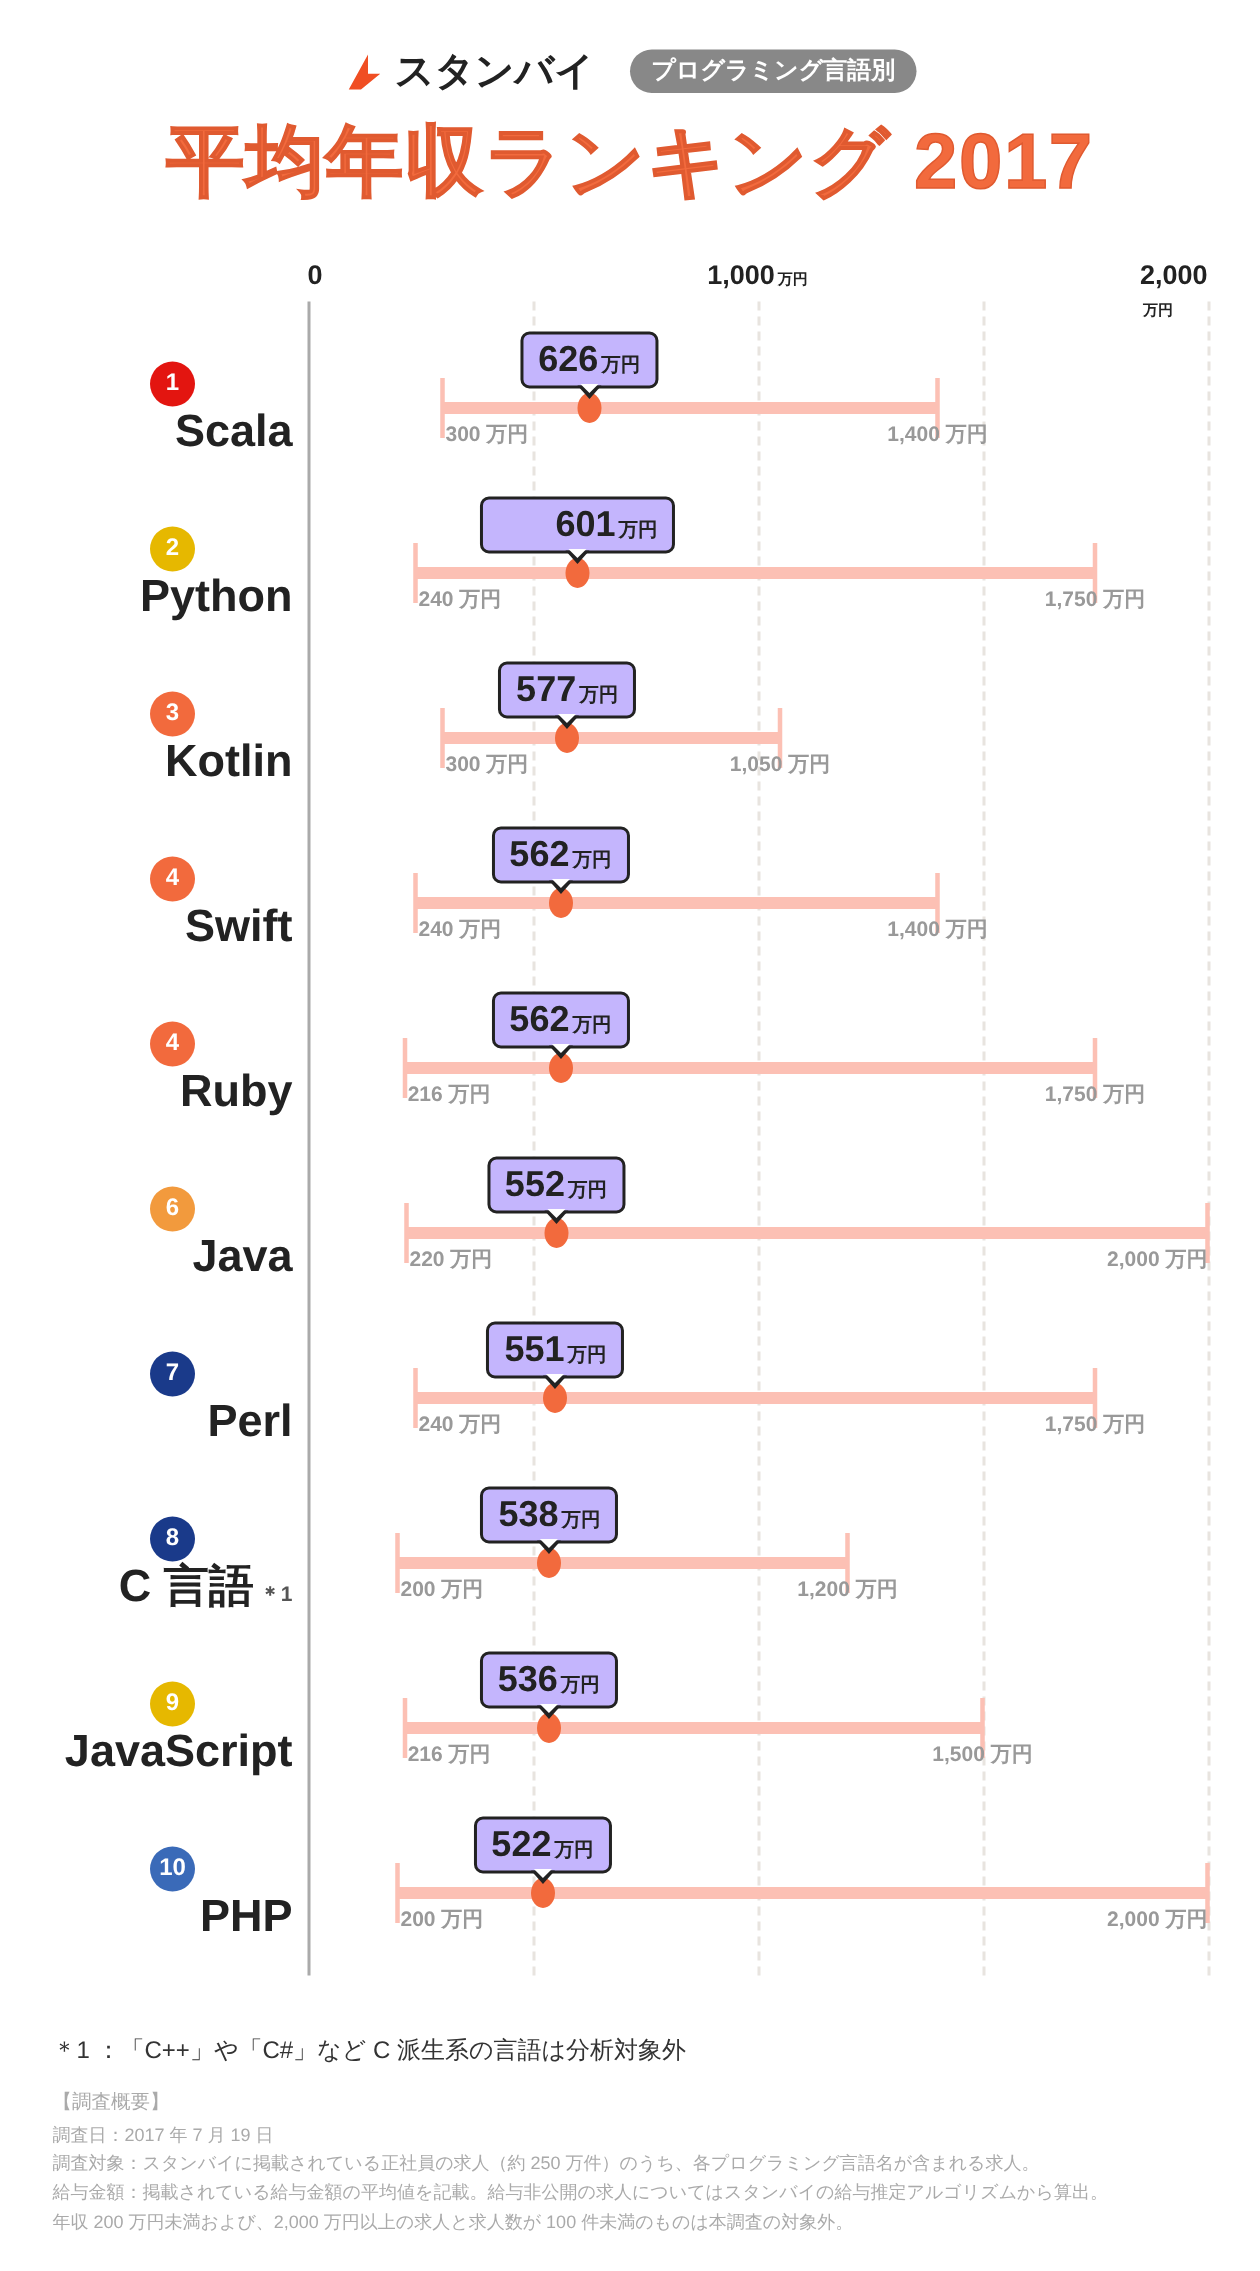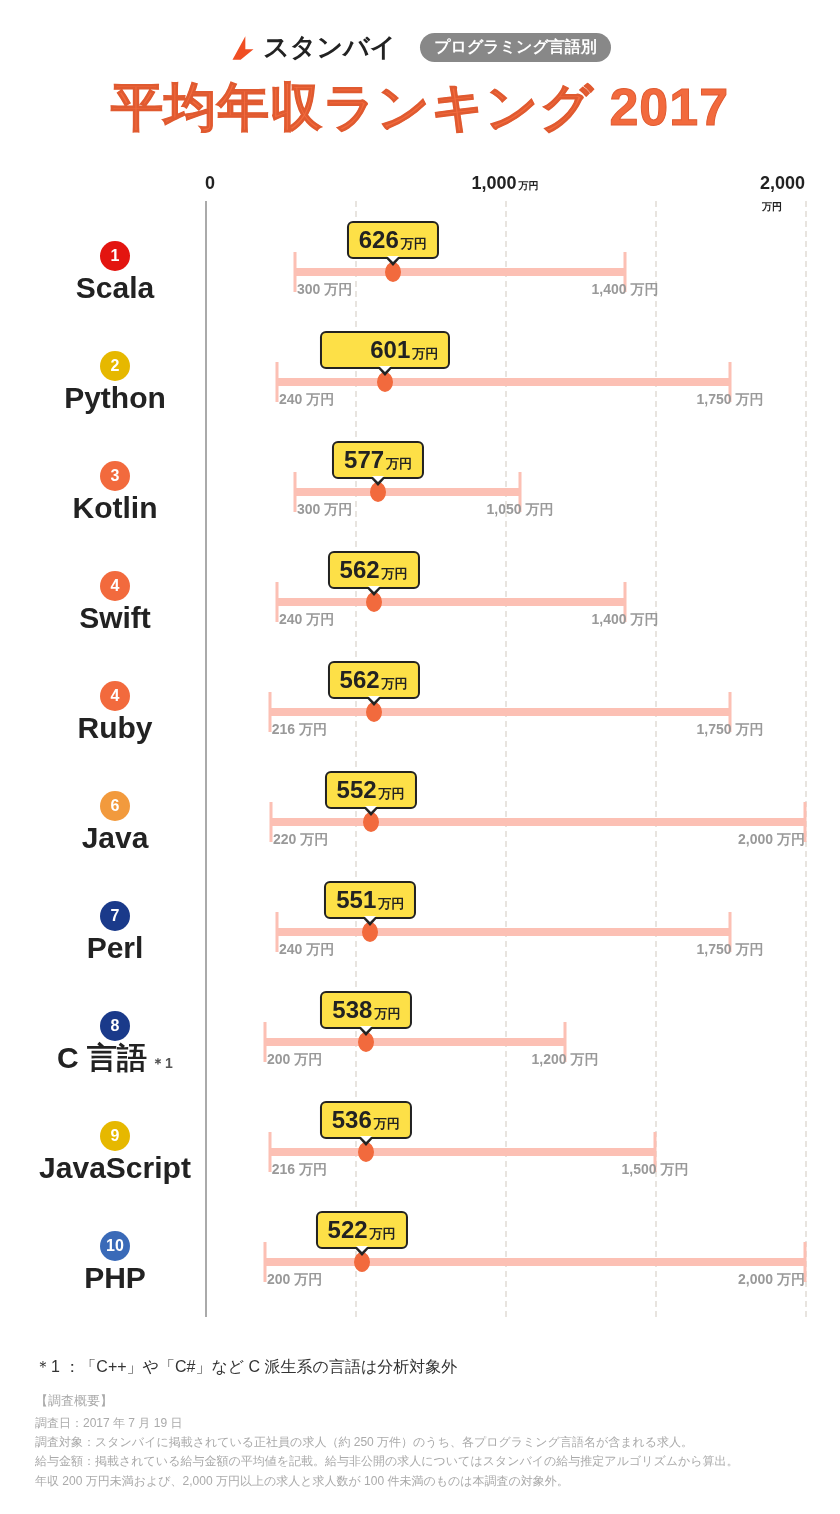--- a/index.html
+++ b/index.html
@@ -81,21 +81,21 @@
     height: 30px;
     border-radius: 50%;
     color: #fff;
     font-weight: 700;
     font-size: 16px;
     display: inline-flex;
     align-items: center;
     justify-content: center;
     margin-bottom: 2px;
   }
-  .lang-name { font-size: 30px; font-weight: 900; color: #222; line-height: 1; }
+  .lang-name { font-size: 30px; font-weight: 900; color: #222; line-height: 1; text-align: right; }
   .lang-note { font-size: 14px; font-weight: 700; color: #555; margin-left: 4px; }
 
   .plot-col {
     flex: 1;
     position: relative;
     height: 100%;
   }
   .range-bar {
     position: absolute;
     top: 50%;
@@ -125,21 +125,21 @@
     width: 16px;
     height: 20px;
     background: #f26a3d;
     border-radius: 50%;
     transform: translate(-50%, -50%);
   }
   .avg-box {
     position: absolute;
     bottom: 62%;
     transform: translateX(-50%);
-    background: #fde047;
+    background: #c4b5fd;
     border: 2.5px solid #222;
     border-radius: 6px;
     padding: 3px 10px 3px;
     font-weight: 900;
     font-size: 24px;
     white-space: nowrap;
   }
   .avg-box .sub { font-size: 13px; font-weight: 900; margin-left: 2px; }
   .avg-box::after {
     content: "";

